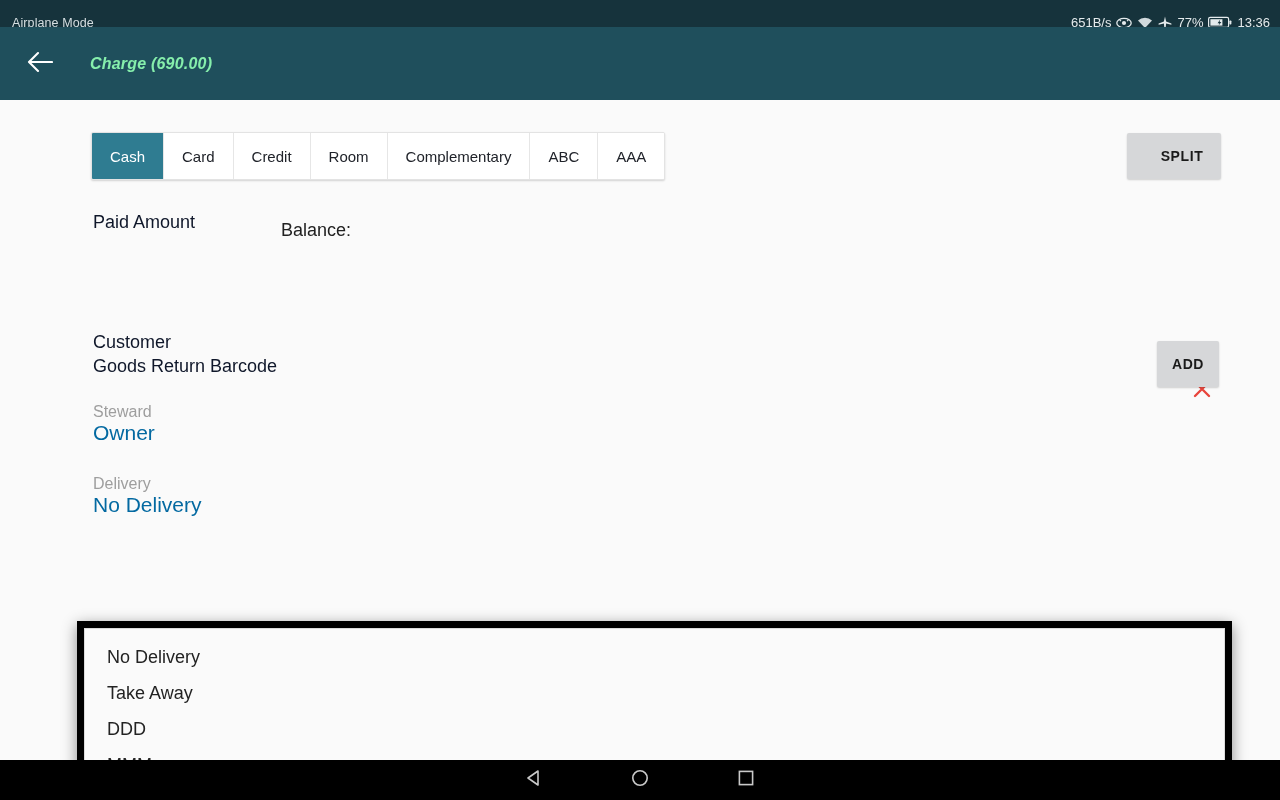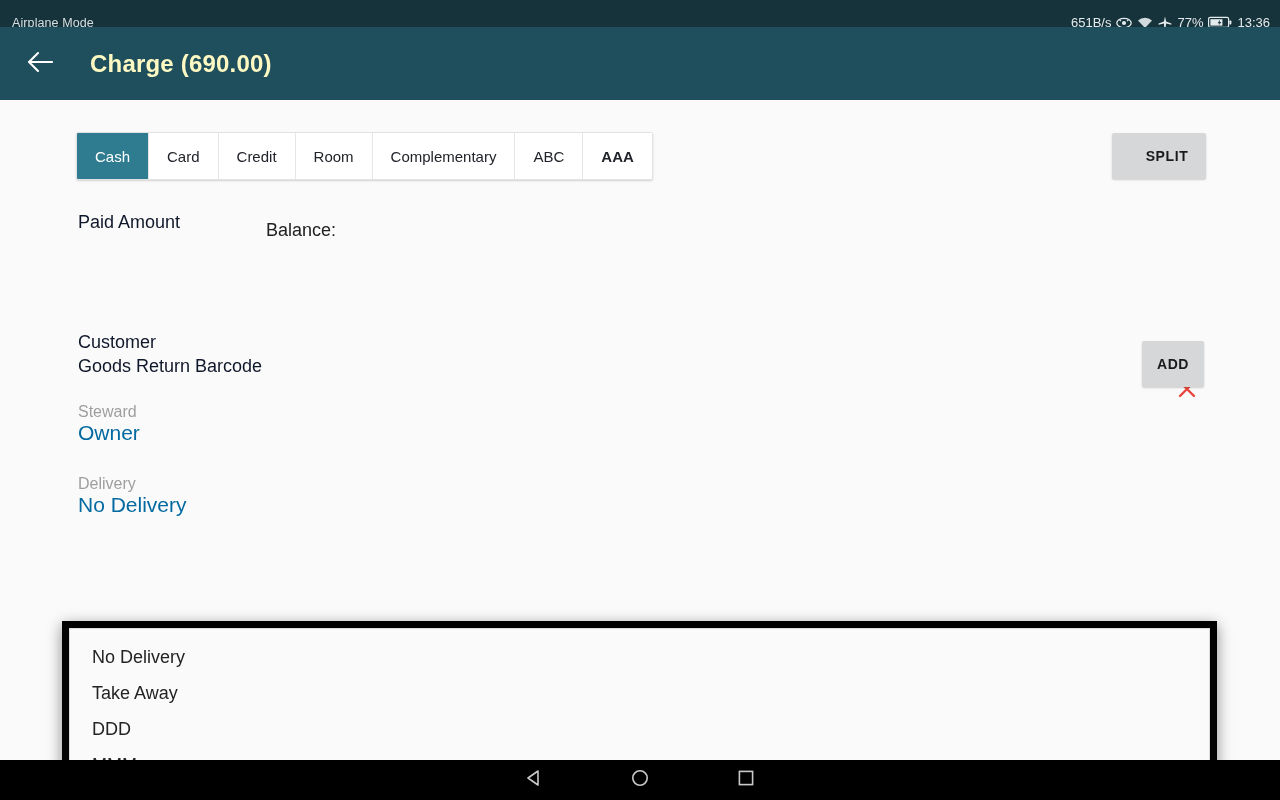--- a/index.html
+++ b/index.html
@@ -25,41 +25,41 @@
   
   .appbar {
     position:absolute; top:27px; left:0; width:1280px; height:73px;
     background:#1f4f5c; display:flex; align-items:center;
   }
   .back-btn {
     width:56px; height:56px; margin-left:12px;
     display:flex; align-items:center; justify-content:center; cursor:pointer;
   }
   .appbar-title {
-    color:#fef9c3; font-size:24px; font-weight:bold; margin-left:22px; letter-spacing:.2px;
-  }
-
-  
-  .content { position:absolute; top:100px; left:0; width:1052px; height:660px; background:#fafafa; }
+    color:#86efac; font-size:16px; font-weight:bold; margin-left:22px; letter-spacing:.2px;font-style:italic;
+  }
+
+  
+  .content { position:absolute; top:100px; left:15px; width:1052px; height:660px; background:#fafafa; }
 
   
   .tabrow {
     position:absolute; top:32px; left:76px;
     display:flex; background:#ffffff;
     border:1px solid #e3e3e3; border-radius:2px;
     box-shadow:0 1px 2px rgba(0,0,0,.16);
     height:48px; overflow:hidden;
   }
   .tab {
     display:flex; align-items:center; justify-content:center;
     padding:0 18px; font-size:15px; color:#20232a;
     border-right:1px solid #e6e6e6; cursor:pointer; background:#fff;
     min-width:64px;
   }
-  .tab:last-child { border-right:none;font-weight:bold; }
+  .tab:last-child { border-right:none; }
   .tab.active { background:#2f7c91; color:#ffffff; }
 
   .split-btn {
     position:absolute; top:33px; left:1112px;
     width:94px; height:46px; background:#d6d7d9; color:#1a1a1a;
     border:none; border-radius:2px; font-size:14px; font-weight:bold;
     letter-spacing:.6px; cursor:pointer; font-family:"Liberation Sans", sans-serif;
     box-shadow:0 1px 2px rgba(0,0,0,.18);
     padding-left:16px;
   }

